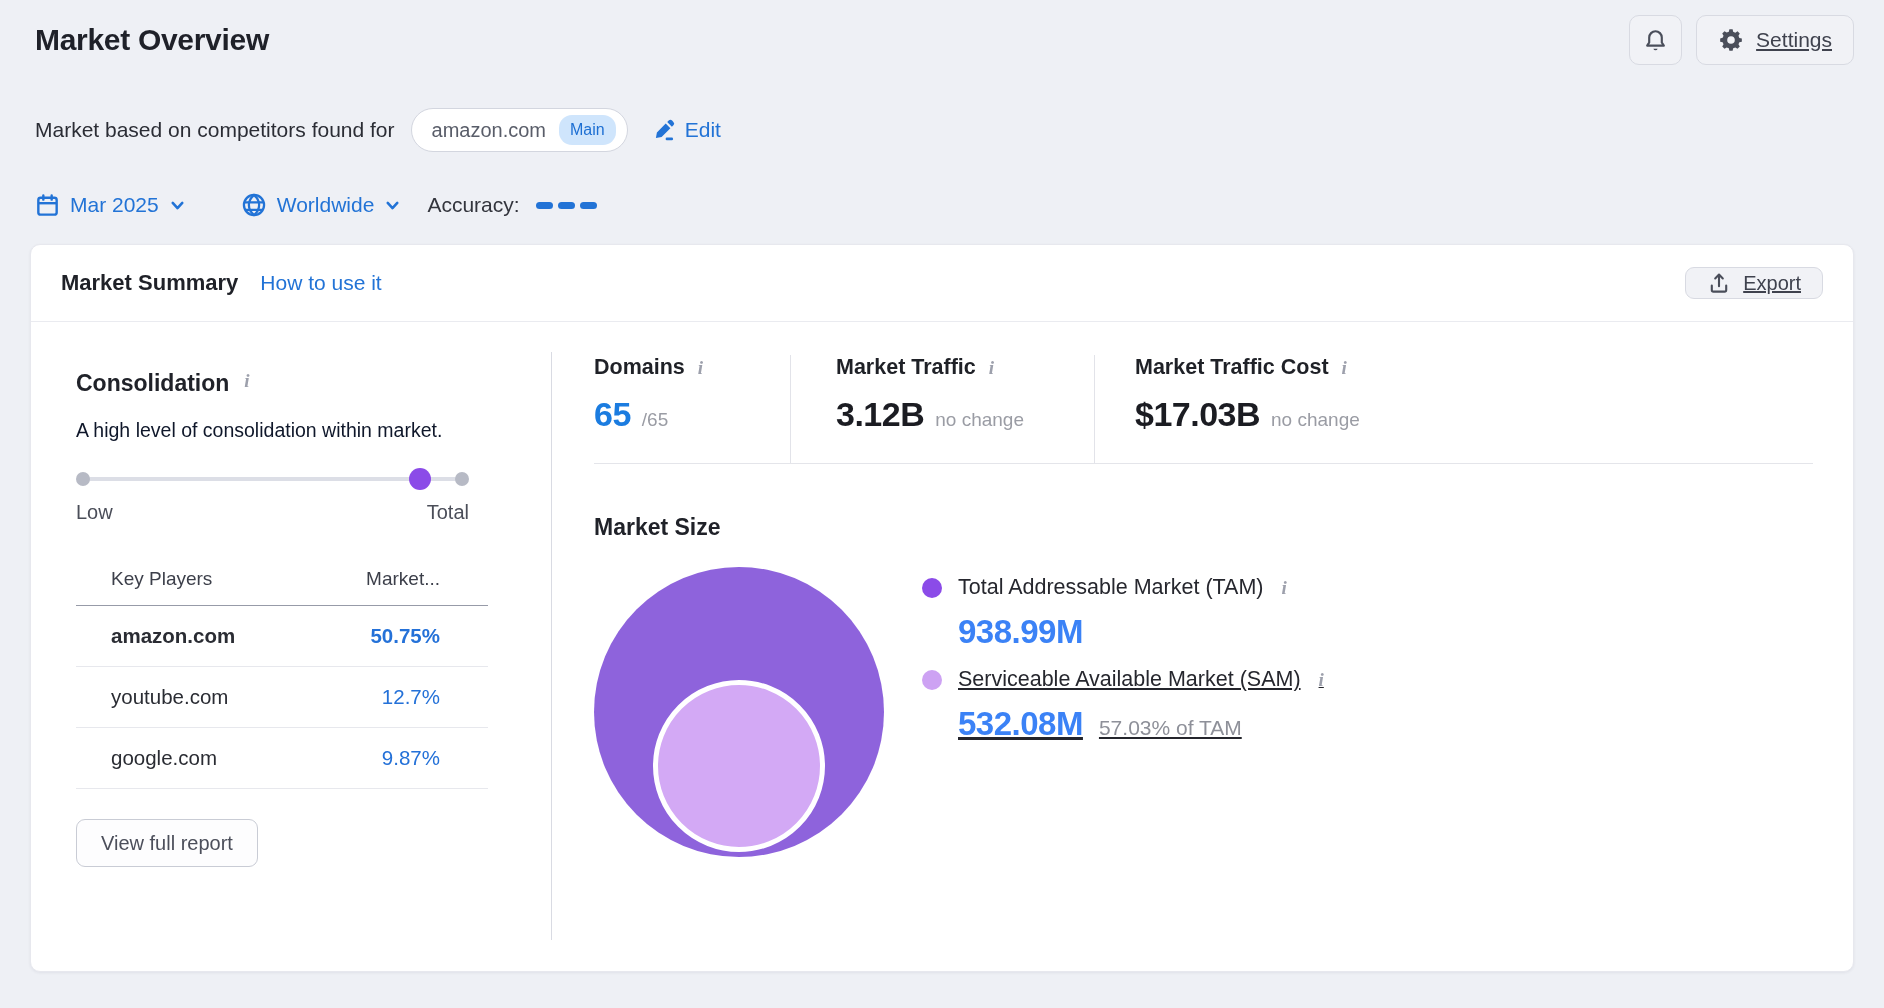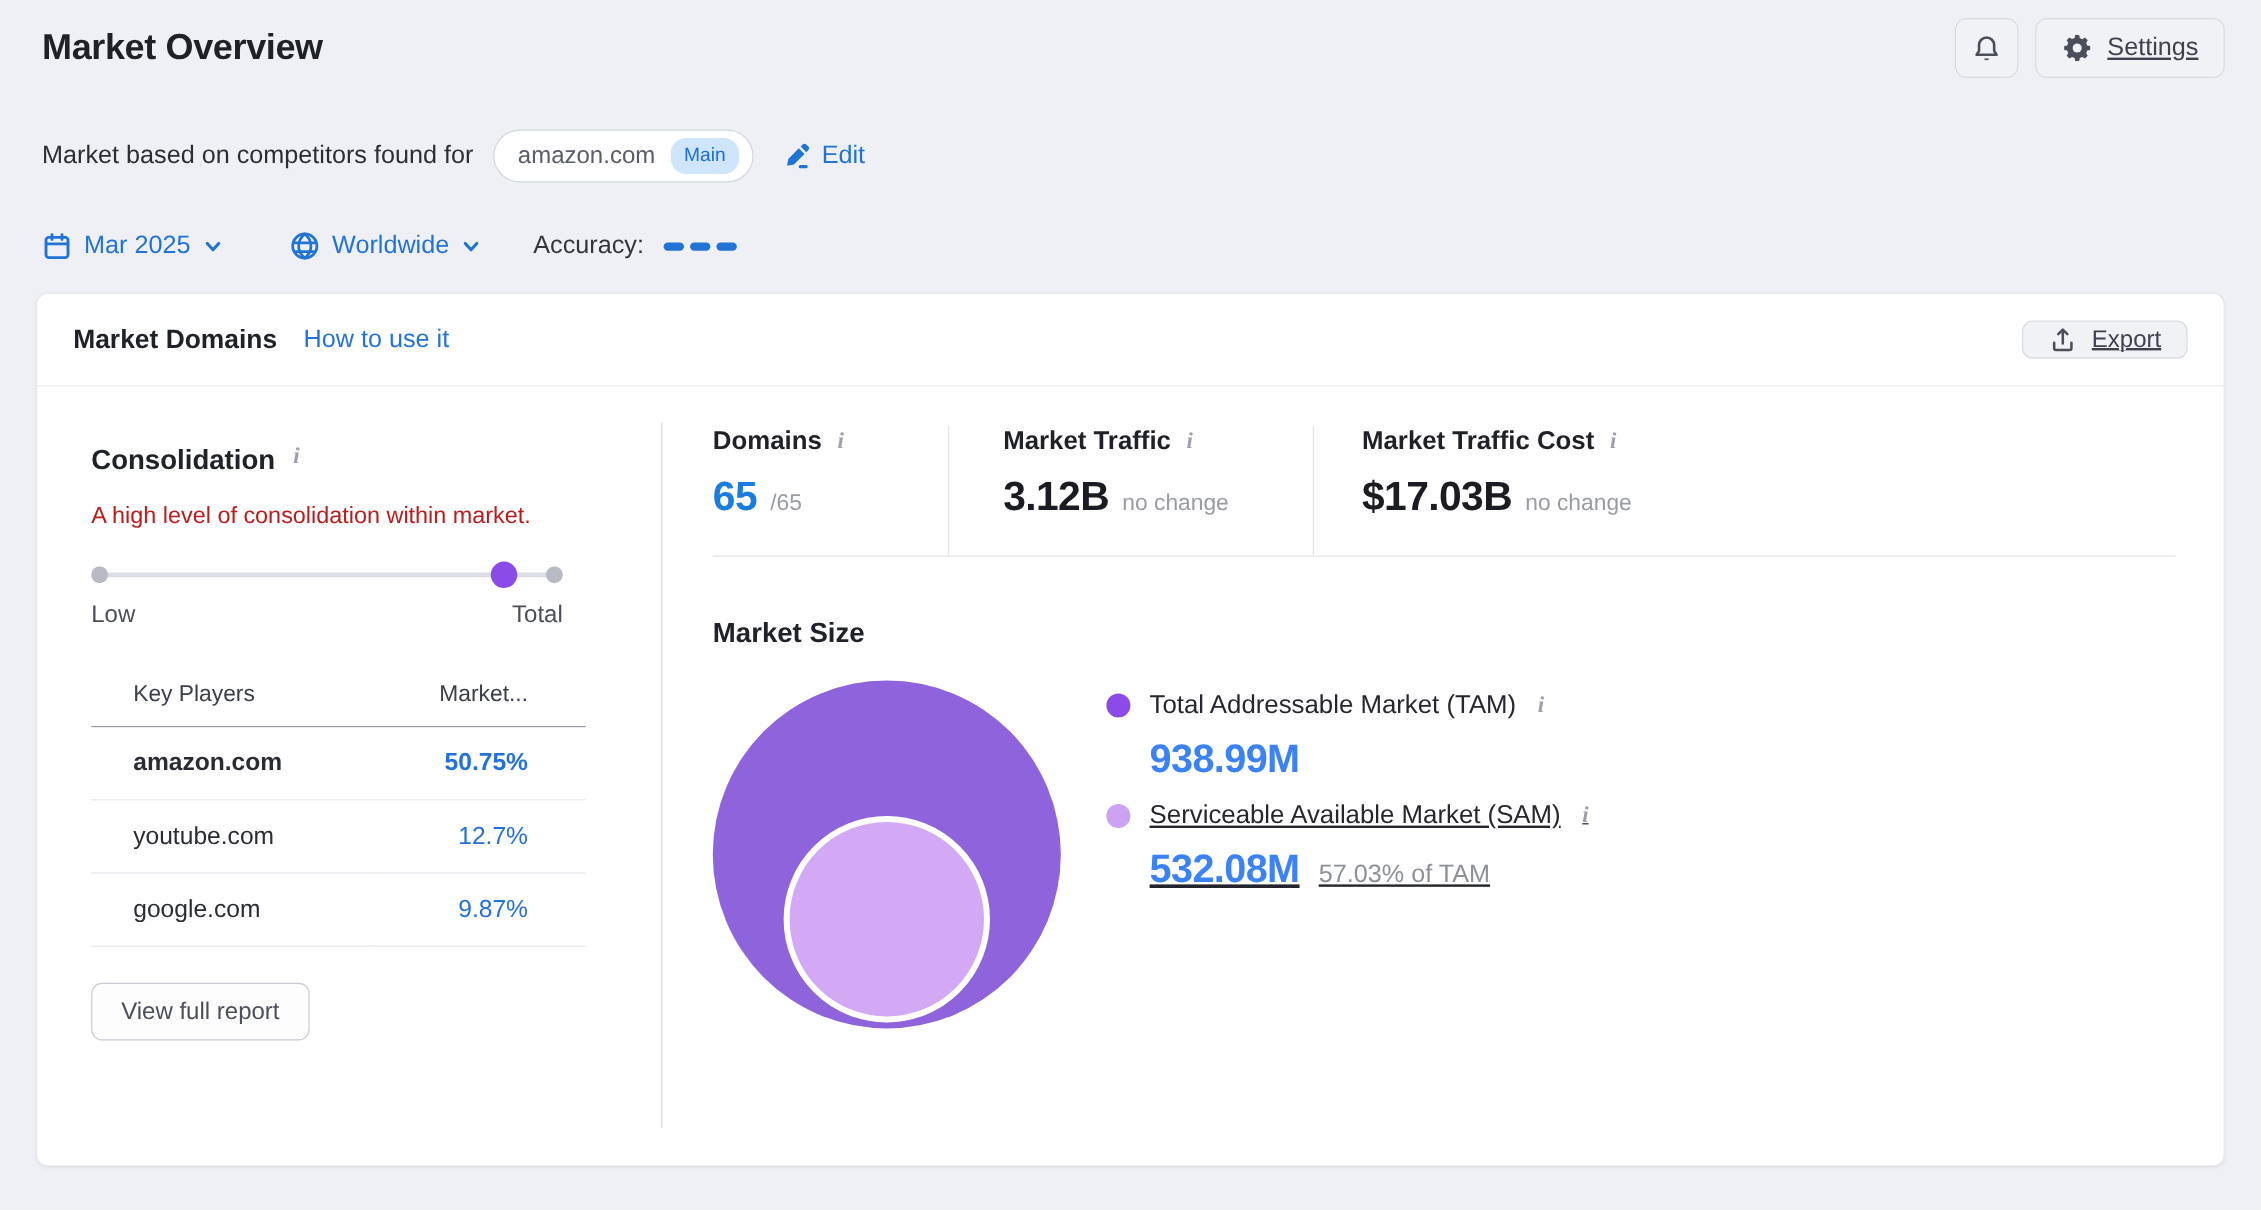--- a/index.html
+++ b/index.html
@@ -33,21 +33,21 @@
     border-radius:23px; cursor:pointer;
   }
   .domain-text { font-size:20px; color:#595d69; }
   .main-badge { background:#cfe5fc; color:#1d6fd3; font-size:16px; line-height:1; padding:7px 11px; border-radius:13px; }
   .edit-link { display:flex; align-items:center; gap:9px; color:#2273d6; font-size:21px; margin-left:8px; cursor:pointer; }
 
   
   .filters-row { display:flex; align-items:center; margin-top:40px; padding-left:5px; }
   .filter { display:flex; align-items:center; gap:10px; color:#2273d6; font-size:21px; cursor:pointer; }
   .filter + .filter { margin-left:55px; }
-  .accuracy { display:flex; align-items:center; gap:16px; margin-left:43px; font-size:21px; color:#33353d; }
+  .accuracy { display:flex; align-items:center; gap:16px; margin-left:26px; font-size:21px; color:#33353d; }
   .dashes { display:flex; gap:5px; }
   .dash { width:17px; height:7px; border-radius:3.5px; background:#2273d6; }
 
   
   .card {
     margin-top:26px; background:#fff; border:1px solid #e7e8ee; border-radius:10px;
     height:728px; box-shadow:0 1px 3px rgba(46,48,68,.07);
   }
   .card-header { display:flex; align-items:center; height:77px; padding:0 30px; border-bottom:1px solid #eaebf0; }
   .card-title { font-size:22px; font-weight:700; color:#1f2128; }
@@ -57,21 +57,21 @@
   .card-body { display:flex; position:relative; height:650px; }
   .col-divider { position:absolute; left:520px; top:30px; height:588px; width:1px; background:#d9dbe3; }
 
   
   .left-panel { width:520px; padding:48px 0 0 45px; flex:none; }
   .section-title { display:flex; gap:13px; font-size:23px; font-weight:700; color:#202229; }
   .info-i {
     font-family:"Liberation Serif","DejaVu Serif",serif; font-style:italic; font-weight:700;
     font-size:19px; color:#9da0ac; cursor:pointer; padding:0 2px;
   }
-  .consol-desc { margin-top:18px; width:372px; font-size:19.5px; line-height:1.55; color:#b91c1c; }
+  .consol-desc { margin-top:18px; width:372px; font-size:19.5px; line-height:1.55; color:#0f172a; }
 
   .slider { position:relative; width:393px; height:24px; margin-top:22px; }
   .slider-track { position:absolute; left:4px; right:4px; top:10px; height:4px; background:#dcdee6; border-radius:2px; }
   .slider-end { position:absolute; top:5px; width:14px; height:14px; border-radius:50%; background:#b7bac5; }
   .slider-end.left { left:0; }
   .slider-end.right { right:0; }
   .slider-handle { position:absolute; top:1px; left:calc(87.5% - 11px); width:22px; height:22px; border-radius:50%; background:#8b4be8; }
   .slider-labels { display:flex; justify-content:space-between; width:393px; margin-top:10px; font-size:20px; color:#4b4e59; }
 
   table.kp-table { margin-top:44px; width:412px; border-collapse:collapse; }
@@ -204,21 +204,21 @@
       <span class="dashes">
         <span class="dash"></span>
         <span class="dash"></span>
         <span class="dash"></span>
       </span>
     </div>
   </div>
 
   <div class="card">
     <div class="card-header">
-      <span class="card-title">Market Domains</span>
+      <span class="card-title">Market Summary</span>
       <span class="how-link">How to use it</span>
       <div class="btn export-btn">
         <span>
           <svg viewBox="0 0 24 24" width="24" height="24" fill="none" stroke="#4a4e5a" stroke-width="2.1" stroke-linecap="round" stroke-linejoin="round">
               <path d="M12 15.2V3.8M8.2 7.4 12 3.6l3.8 3.8"></path>
               <path d="M4.8 14.6v4.4a1.6 1.6 0 0 0 1.6 1.6h11.2a1.6 1.6 0 0 0 1.6-1.6v-4.4"></path>
             </svg>
         </span>
         <span>Export</span>
       </div>

